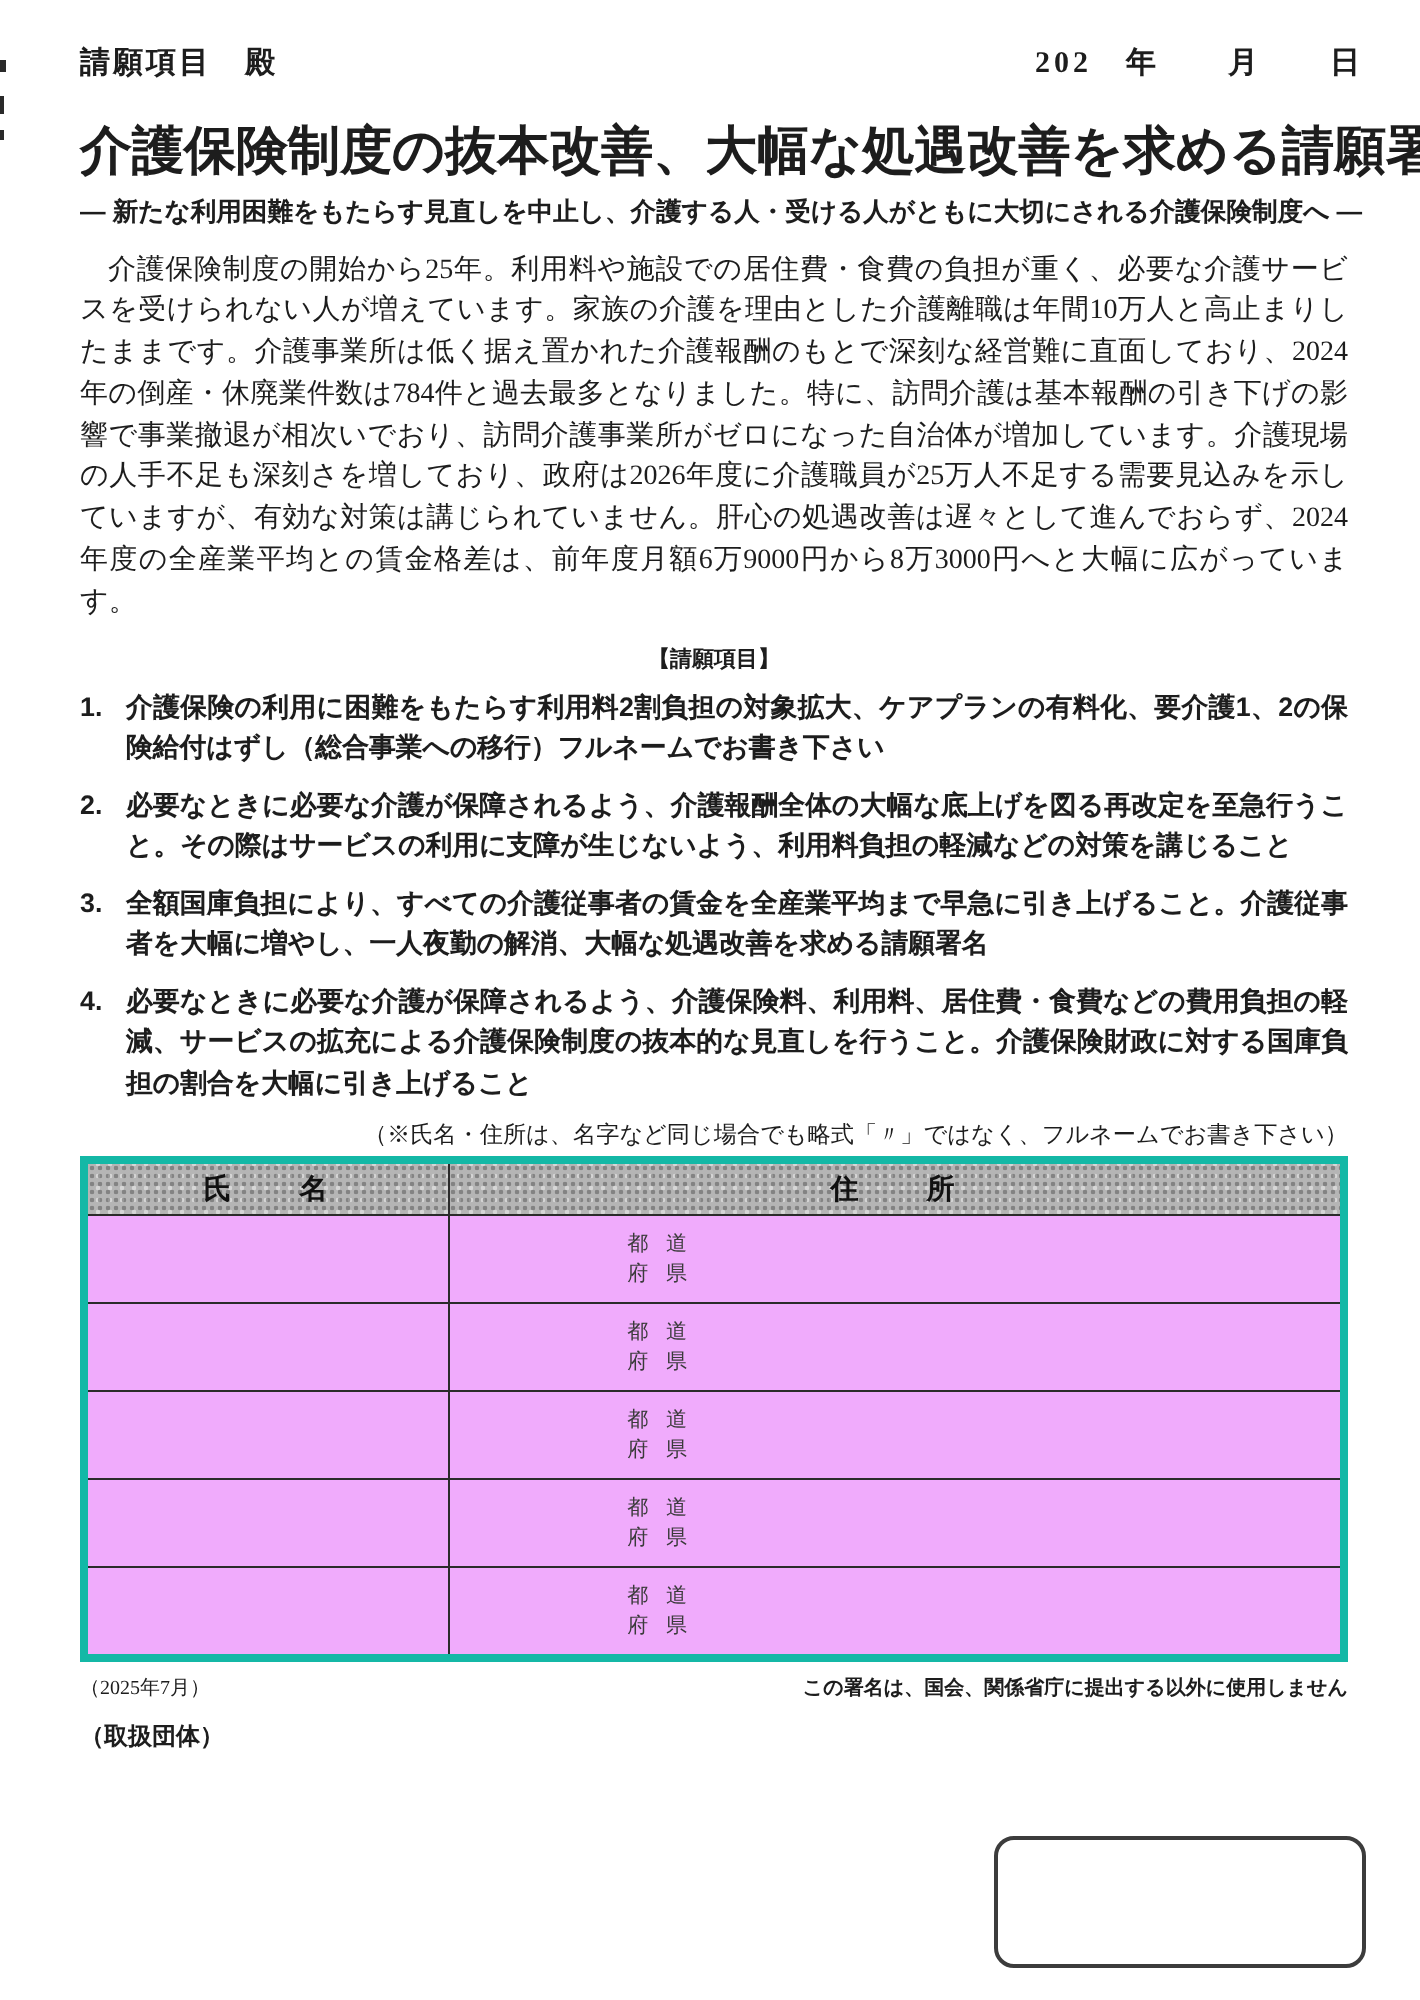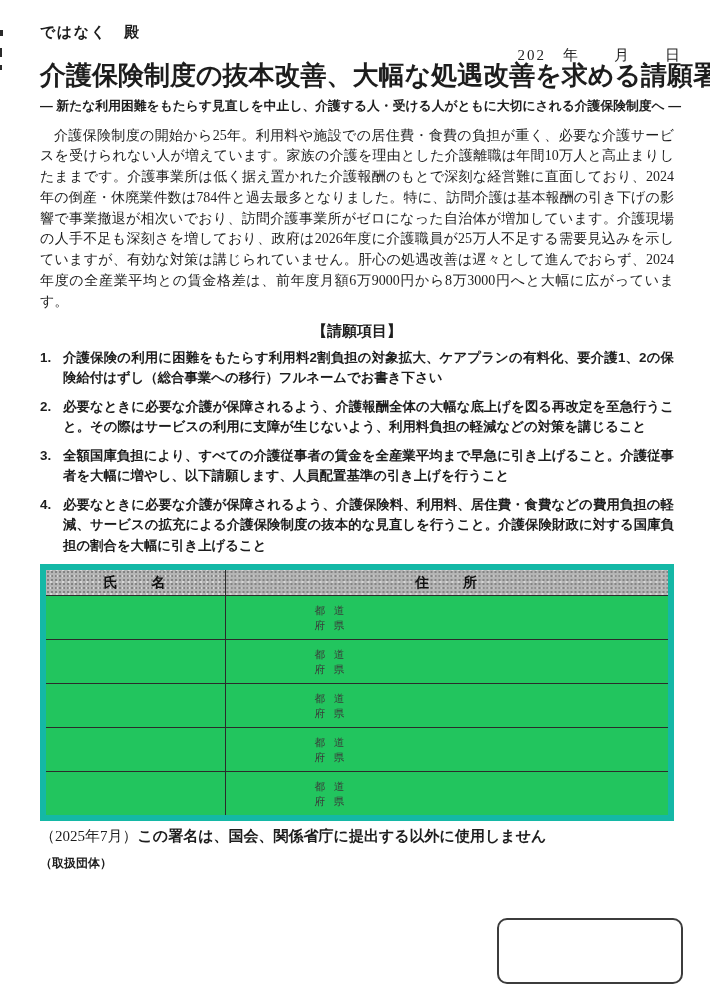--- a/index.html
+++ b/index.html
@@ -12,22 +12,22 @@
   }
   
   .scan-mark { position:absolute; left:0; background:#2a2a2a; }
   .scan-mark.m1 { top:30px; width:3px; height:6px; }
   .scan-mark.m2 { top:48px; width:2px; height:9px; }
   .scan-mark.m3 { top:65px; width:2px; height:5px; }
 
   .doc-header { position:relative; }
   .addressee { font-size:15px; line-height:21.5px; font-weight:600; letter-spacing:1.5px; }
   .date-line {
-    position:absolute; top:24px; right:-8px;
-    font-size:15px; font-weight:400; letter-spacing:2px;
+    position:absolute; top:0; right:-8px;
+    font-size:15px; font-weight:700; letter-spacing:2px;
   }
 
   .title {
     margin:15px 0 0; text-align:center;
     font-family:"Liberation Sans","DejaVu Sans",sans-serif;
     font-size:26px; font-weight:900; line-height:32px; letter-spacing:0;
     white-space:nowrap;
   }
   .subtitle {
     margin-top:7px; text-align:center;
@@ -37,55 +37,55 @@
 
   .body-text { margin-top:11px; }
   .body-text p {
     margin:0; text-indent:1em; font-size:14px; line-height:20.8px;
     text-align:justify; font-weight:500;
   }
 
   .petition-heading {
     text-align:center; margin:9px 0 7px;
     font-family:"Liberation Sans","DejaVu Sans",sans-serif;
-    font-size:15px; font-weight:700;
+    font-size:11px; font-weight:700;
   }
   .petition-item {
     display:flex; margin-bottom:8px;
     font-family:"Liberation Sans","DejaVu Sans",sans-serif;
     font-size:13.4px; line-height:20.5px; font-weight:600;
   }
   .petition-item .num { flex:none; width:23px; }
   .petition-item .txt { flex:1; text-align:justify; }
 
   .table-note { text-align:right; font-size:11.6px; font-weight:500; margin:1px 0 3px; }
 
-  .sig-table { width:100%; border-collapse:collapse; table-layout:fixed; border:6px solid #14b8a6; }
+  .sig-table { width:100%; border-collapse:collapse; table-layout:fixed; border:4px solid #14b8a6; }
   .sig-table th, .sig-table td { border:1px solid #2b2b2b; padding:0; }
   .sig-table th {
     height:25px;
     font-family:"Liberation Sans","DejaVu Sans",sans-serif;
     font-size:14px; font-weight:700; letter-spacing:2px; color:#111;
     background-color:#b5b5b5;
     background-image:
       radial-gradient(rgba(50,50,50,0.38) 1px, transparent 1.3px),
       radial-gradient(rgba(255,255,255,0.45) 1px, transparent 1.3px);
     background-size:4px 4px, 6px 6px;
     background-position:0 0, 2px 3px;
   }
   .col-name { width:28.5%; }
-  .sig-table td { height:43px; vertical-align:middle; background:#22c55e;margin-top:44px; }
+  .sig-table td { height:43px; vertical-align:middle; background:#f0abfc;margin-top:44px; }
   .addr-cell .pref {
     display:block; padding-left:20%;
     font-family:"Liberation Sans","DejaVu Sans",sans-serif;
     font-size:10.5px; line-height:14.5px; letter-spacing:3px;
     color:#3a3a3a; font-weight:500;
   }
 
-  .footer-row1 { display:flex; margin-top:6px; font-size:15px; }
+  .footer-row1 { display:flex; justify-content:space-between; margin-top:6px; font-size:10px; }
   .footer-usage { font-weight:600; }
   .footer-orgs-label {
     margin-top:9px;
     font-family:"Liberation Sans","DejaVu Sans",sans-serif;
     font-size:12px; font-weight:700;
   }
   .stamp-box {
     position:absolute; right:27px; bottom:16px; width:182px; height:62px;
     border:2px solid #3c3c3c; border-radius:10px; background:#fff;
   }
@@ -93,21 +93,21 @@
 </head>
 <body>
 
 <div class="page">
   <div class="scan-mark m1"></div>
   <div class="scan-mark m2"></div>
   <div class="scan-mark m3"></div>
 
   <div class="doc-header">
     <div class="addressees">
-      <div class="addressee">ではなく　殿</div>
+      <div class="addressee">請願項目　殿</div>
     </div>
     <div class="date-line">202　年　　月　　日</div>
   </div>
 
   <h1 class="title">介護保険制度の抜本改善、大幅な処遇改善を求める請願署名</h1>
   <div class="subtitle">― 新たな利用困難をもたらす見直しを中止し、介護する人・受ける人がともに大切にされる介護保険制度へ ―</div>
 
   <div class="body-text" id="paragraphs">
       <p>介護保険制度の開始から25年。利用料や施設での居住費・食費の負担が重く、必要な介護サービスを受けられない人が増えています。家族の介護を理由とした介護離職は年間10万人と高止まりしたままです。介護事業所は低く据え置かれた介護報酬のもとで深刻な経営難に直面しており、2024年の倒産・休廃業件数は784件と過去最多となりました。特に、訪問介護は基本報酬の引き下げの影響で事業撤退が相次いでおり、訪問介護事業所がゼロになった自治体が増加しています。介護現場の人手不足も深刻さを増しており、政府は2026年度に介護職員が25万人不足する需要見込みを示していますが、有効な対策は講じられていません。肝心の処遇改善は遅々として進んでおらず、2024年度の全産業平均との賃金格差は、前年度月額6万9000円から8万3000円へと大幅に広がっています。</p>
     </div>
@@ -117,28 +117,29 @@
       <div class="petition-item">
         <span class="num">1.</span>
         <span class="txt">介護保険の利用に困難をもたらす利用料2割負担の対象拡大、ケアプランの有料化、要介護1、2の保険給付はずし（総合事業への移行）フルネームでお書き下さい</span>
       </div>
       <div class="petition-item">
         <span class="num">2.</span>
         <span class="txt">必要なときに必要な介護が保障されるよう、介護報酬全体の大幅な底上げを図る再改定を至急行うこと。その際はサービスの利用に支障が生じないよう、利用料負担の軽減などの対策を講じること</span>
       </div>
       <div class="petition-item">
         <span class="num">3.</span>
-        <span class="txt">全額国庫負担により、すべての介護従事者の賃金を全産業平均まで早急に引き上げること。介護従事者を大幅に増やし、以下請願します、人員配置基準の引き上げを行うこと</span>
+        <span class="txt">全額国庫負担により、すべての介護従事者の賃金を全産業平均まで早急に引き上げること。介護従事者を大幅に増やし、一人夜勤の解消、大幅な処遇改善を求める請願署名</span>
       </div>
       <div class="petition-item">
         <span class="num">4.</span>
         <span class="txt">必要なときに必要な介護が保障されるよう、介護保険料、利用料、居住費・食費などの費用負担の軽減、サービスの拡充による介護保険制度の抜本的な見直しを行うこと。介護保険財政に対する国庫負担の割合を大幅に引き上げること</span>
       </div>
     </div>
 
+  <div class="table-note">（※氏名・住所は、名字など同じ場合でも略式「〃」ではなく、フルネームでお書き下さい）</div>
 
   <table class="sig-table">
     <thead>
       <tr>
         <th class="col-name">氏　　名</th>
         <th class="col-addr">住　　所</th>
       </tr>
     </thead>
     <tbody id="sig-rows">
         <tr>

